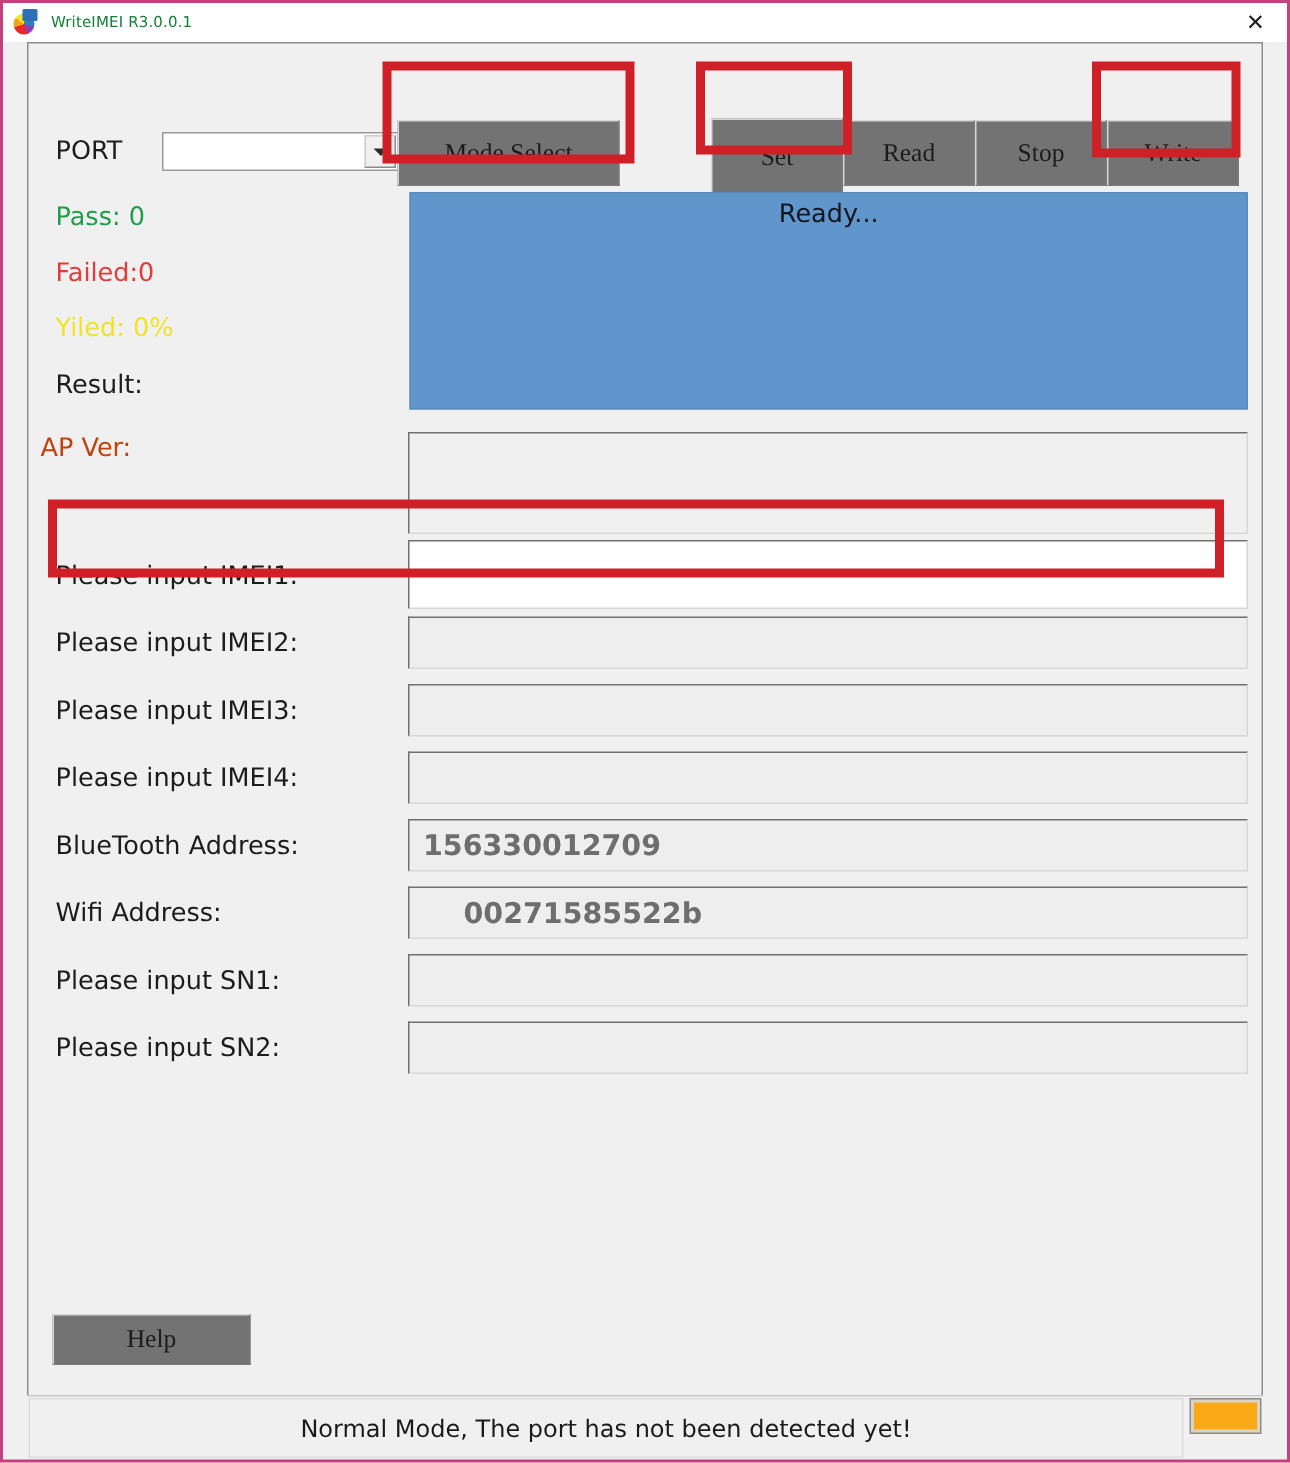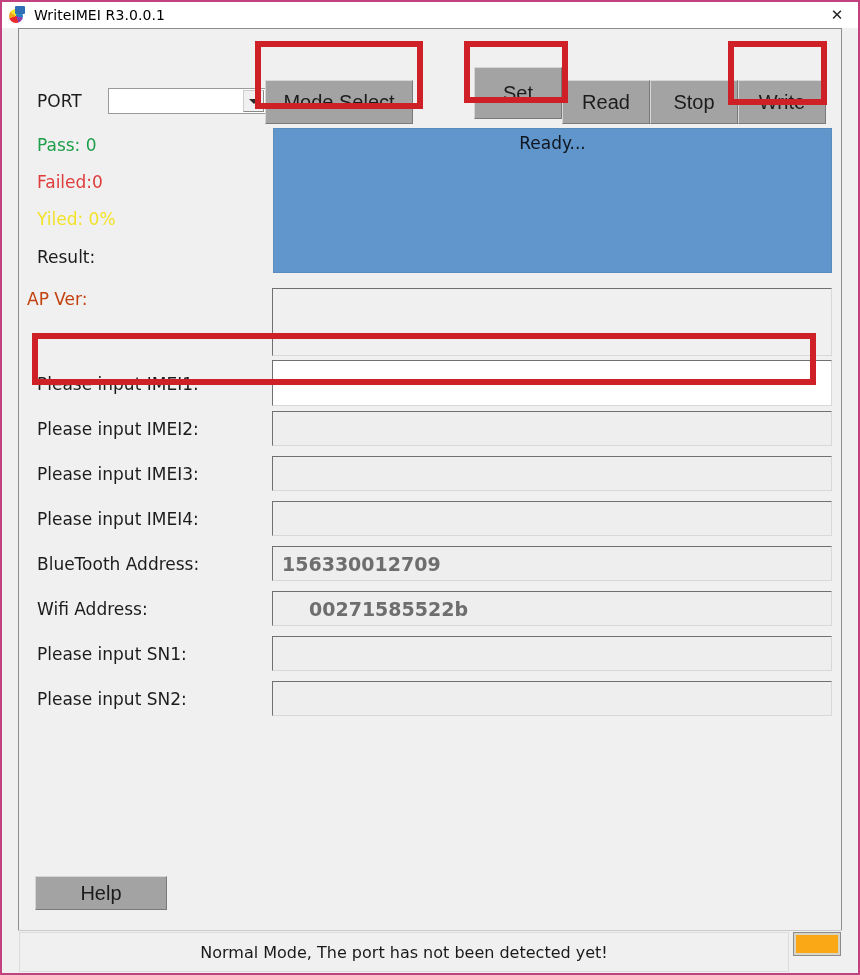--- a/index.html
+++ b/index.html
@@ -56,22 +56,22 @@
     width: 10px; height: 8px;
     background: #2f6fb5;
     border-radius: 1px;
     font-size: 6px;
     color: #fff;
     line-height: 8px;
     text-align: center;
     font-family: "DejaVu Sans", sans-serif;
   }
   .title-text {
-    font-size: 14px;
-    color: #000000;
+    font-size: 10px;
+    color: #15803d;
     letter-spacing: 0.1px;
     white-space: nowrap;
   }
   .titlebar-close {
     position: absolute;
     right: 4px; top: 0px;
     width: 34px; height: 26px;
     display: flex;
     align-items: center;
     justify-content: center;
@@ -112,31 +112,31 @@
     align-items: center;
     overflow: hidden;
     white-space: nowrap;
   }
   .field.active {
     background: #ffffff;
     color: #111;
   }
   .btn {
     position: absolute;
-    background: #a3a3a3;
+    background: #737373;
     border: 1px solid #d6d6d6;
     border-right-color: #7a7a7a;
     border-bottom-color: #7a7a7a;
-    font-size: 20px;
+    font-size: 17px;
     color: #1c1c1c;
     display: flex;
     align-items: center;
     justify-content: center;
     cursor: pointer;
-    font-family: Liberation Sans, sans-serif;
+    font-family: Liberation Serif, serif;
   }
 
   
   .combo {
     position: absolute;
     left: 89px; top: 59px;
     width: 159px; height: 26px;
     background: #ffffff;
     border: 1px solid #9a9a9a;
     display: flex;
@@ -254,21 +254,21 @@
 
     <div class="lbl" style="left:18px; top:64px;">PORT</div>
     <div class="combo">
       <div class="value" title=""></div>
       <div class="arrow">
           <i></i>
         </div>
     </div>
 
     <div class="btn" style="left:246px; top:51px; width:148px; height:44px;">Mode Select</div>
-    <div class="btn" style="left:455px; top:38px; width:88px; height:52px;">Set</div>
+    <div class="btn" style="left:455px; top:50px; width:88px; height:52px;">Set</div>
     <div class="btn" style="left:543px; top:51px; width:88px; height:44px;">Read</div>
     <div class="btn" style="left:631px; top:51px; width:88px; height:44px;">Stop</div>
     <div class="btn" style="left:719px; top:51px; width:88px; height:44px;">Write</div>
 
     <div class="stat" style="left:18px; top:108px; color:#1f9e4b;">Pass:  0</div>
     <div class="stat" style="left:18px; top:145px; color:#e03c3c;">Failed:0</div>
     <div class="stat" style="left:18px; top:182px; color:#f2e22a;">Yiled: 0%</div>
     <div class="stat" style="left:18px; top:220px; color:#1c1c1c;">Result:</div>
     <div class="stat" style="left:8px; top:262px; color:#c2410c;">AP Ver:</div>
 

